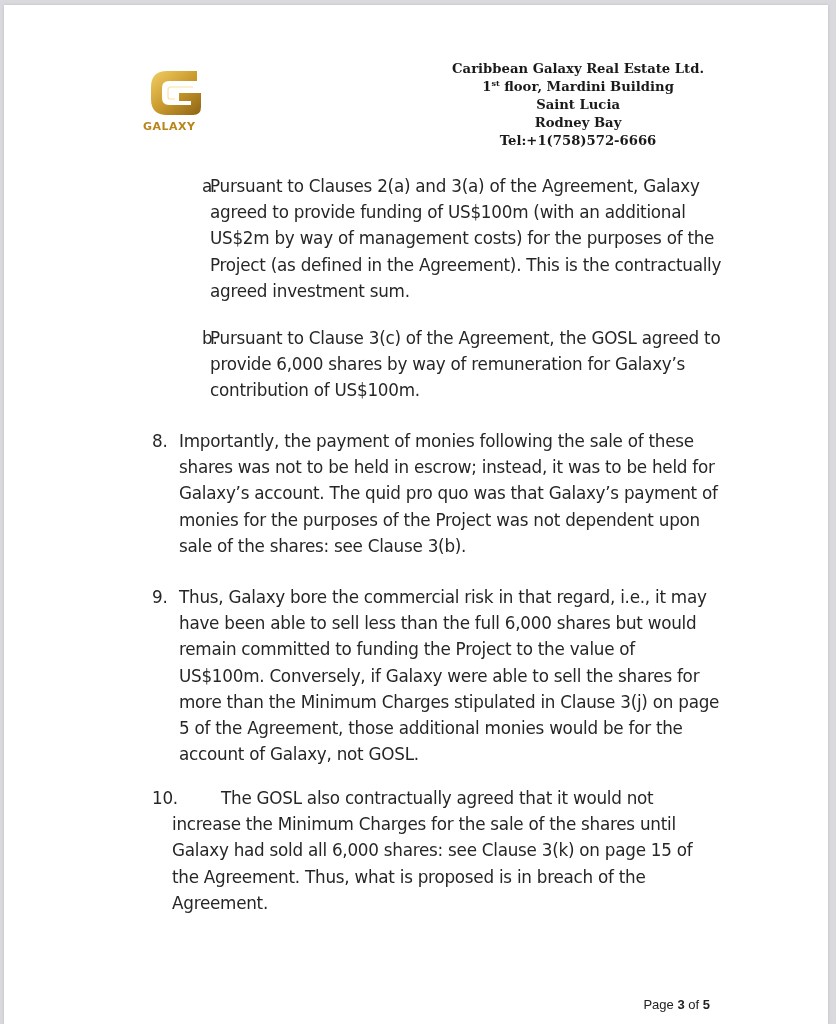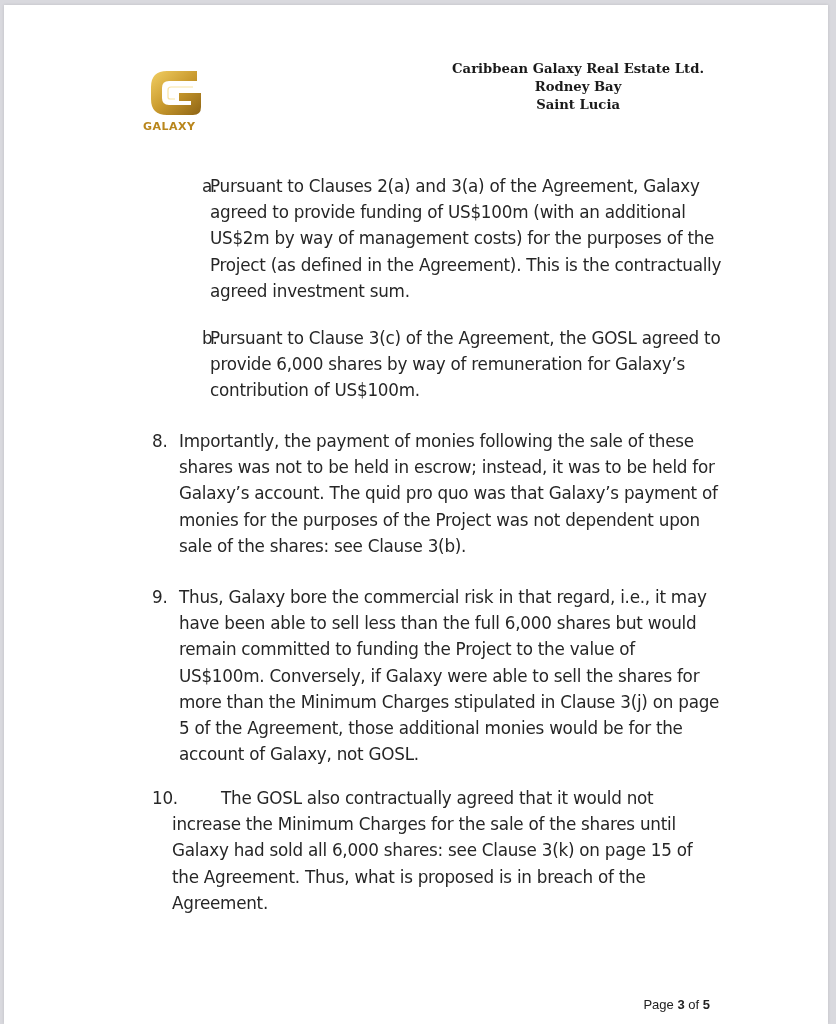--- a/index.html
+++ b/index.html
@@ -66,22 +66,24 @@
         </linearGradient>
       </defs>
       <path d="M50 4 H20 Q4 4 4 20 V32 Q4 48 20 48 H46 Q54 48 54 40 V26 H32 V34 H44 V38 H22 Q15 38 15 31 V21 Q15 14 22 14 H50 Z" fill="url(#gold)"></path>
       <path d="M46 20 H24 Q21 20 21 23 V30 Q21 32 23 32 H28" fill="none" stroke="#f5d77a" stroke-width="1.2" opacity="0.7"></path>
     </svg>
     <div class="logo-text">GALAXY</div>
   </div>
 
   <div class="letterhead">
     <div>Caribbean Galaxy Real Estate Ltd.</div>
+    <div><span>1</span><sup>st</sup><span> floor, Mardini Building</span></div>
+    <div>Saint Lucia</div>
     <div>Rodney Bay</div>
-    <div>Saint Lucia</div>
+    <div>Tel:+1(758)572-6666</div>
   </div>
 
   <div class="sub-item body-text" style="top:168px;">
     <span class="marker">a.</span>
     <div class="txt">Pursuant to Clauses 2(a) and 3(a) of the Agreement, Galaxy agreed to provide funding of US$100m (with an additional US$2m by way of management costs) for the purposes of the Project (as defined in the Agreement). This is the contractually agreed investment sum.</div>
   </div>
 
   <div class="sub-item body-text" style="top:320px;">
     <span class="marker">b.</span>
     <div class="txt">Pursuant to Clause 3(c) of the Agreement, the GOSL agreed to provide 6,000 shares by way of remuneration for Galaxy’s contribution of US$100m.</div>

